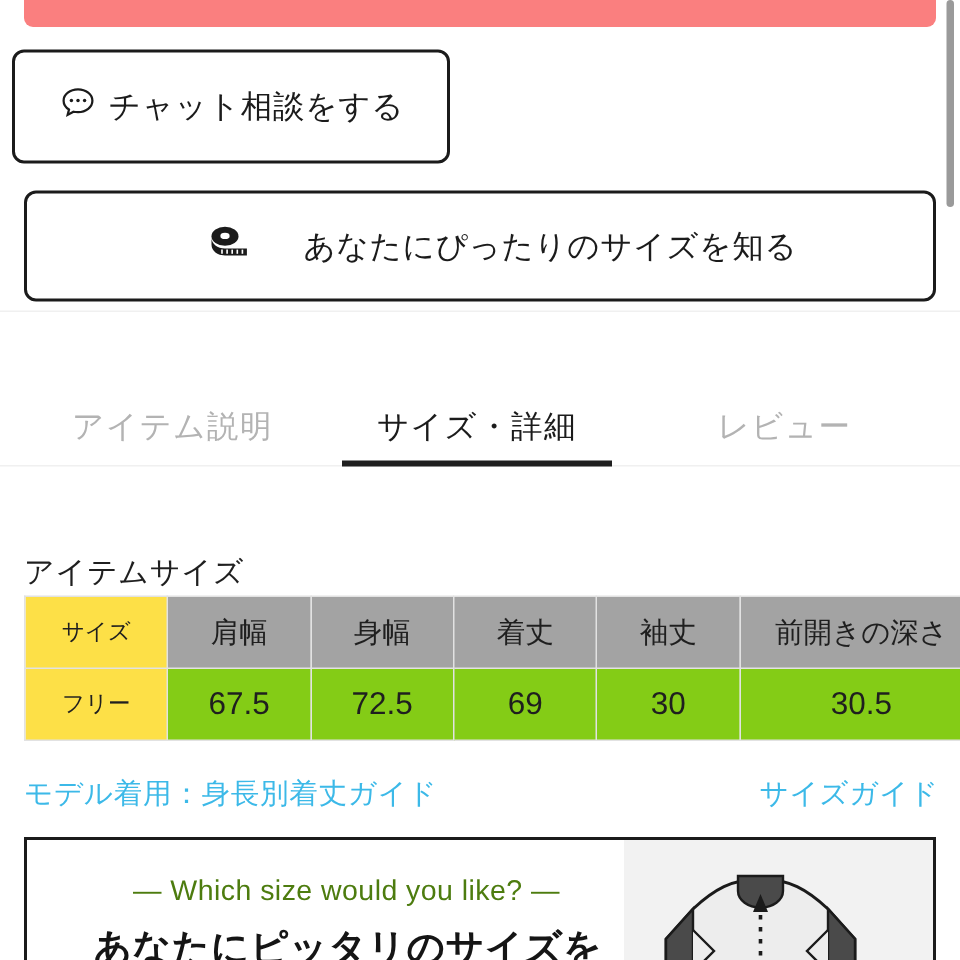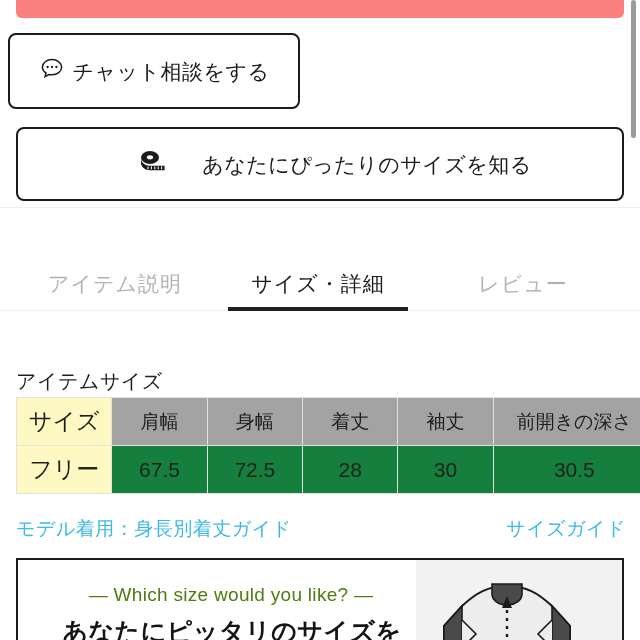--- a/index.html
+++ b/index.html
@@ -63,22 +63,22 @@
   table.size-table {
     position:absolute; left:16px; top:397px; width:640px;
     border-collapse:collapse; table-layout:fixed;
   }
   table.size-table th, table.size-table td {
     border:1px solid #e2e2e2;
     height:48px; text-align:center; vertical-align:middle;
     font-weight:normal; color:#1f1f1f;
   }
   table.size-table th { background:#a3a3a3; font-size:19px; }
-  table.size-table td { background:#15803d; font-size:21px; }
-  table.size-table th.first, table.size-table td.first { background:#fef9c3; font-size:23px;font-family:Liberation Mono, monospace; }
+  table.size-table td { background:#84cc16; font-size:21px; }
+  table.size-table th.first, table.size-table td.first { background:#fde047; font-size:15px;font-family:Liberation Mono, monospace; }
   .col-0 { width:94px; } .col-1 { width:94px; } .col-2 { width:94px; }
   .col-3 { width:94px; } .col-4 { width:94px; } .col-5 { width:160px; }
 
   
   .link-row { position:absolute; left:0; top:500px; width:640px; height:26px; }
   .lnk {
     position:absolute; top:16px; font-size:19px; color:#3cb9e8; letter-spacing:.5px;
     text-decoration:none; cursor:pointer;
   }
   .lnk.l { left:16px; }
@@ -173,21 +173,21 @@
         <th>着丈</th>
         <th>袖丈</th>
         <th>前開きの深さ</th>
       </tr>
     </thead>
     <tbody>
       <tr>
         <td class="first">フリー</td>
         <td>67.5</td>
         <td>72.5</td>
-        <td>28</td>
+        <td>69</td>
         <td>30</td>
         <td>30.5</td>
       </tr>
     </tbody>
   </table>
 
   <div class="link-row">
     <a class="lnk l">モデル着用：身長別着丈ガイド</a>
     <a class="lnk r">サイズガイド</a>
   </div>

